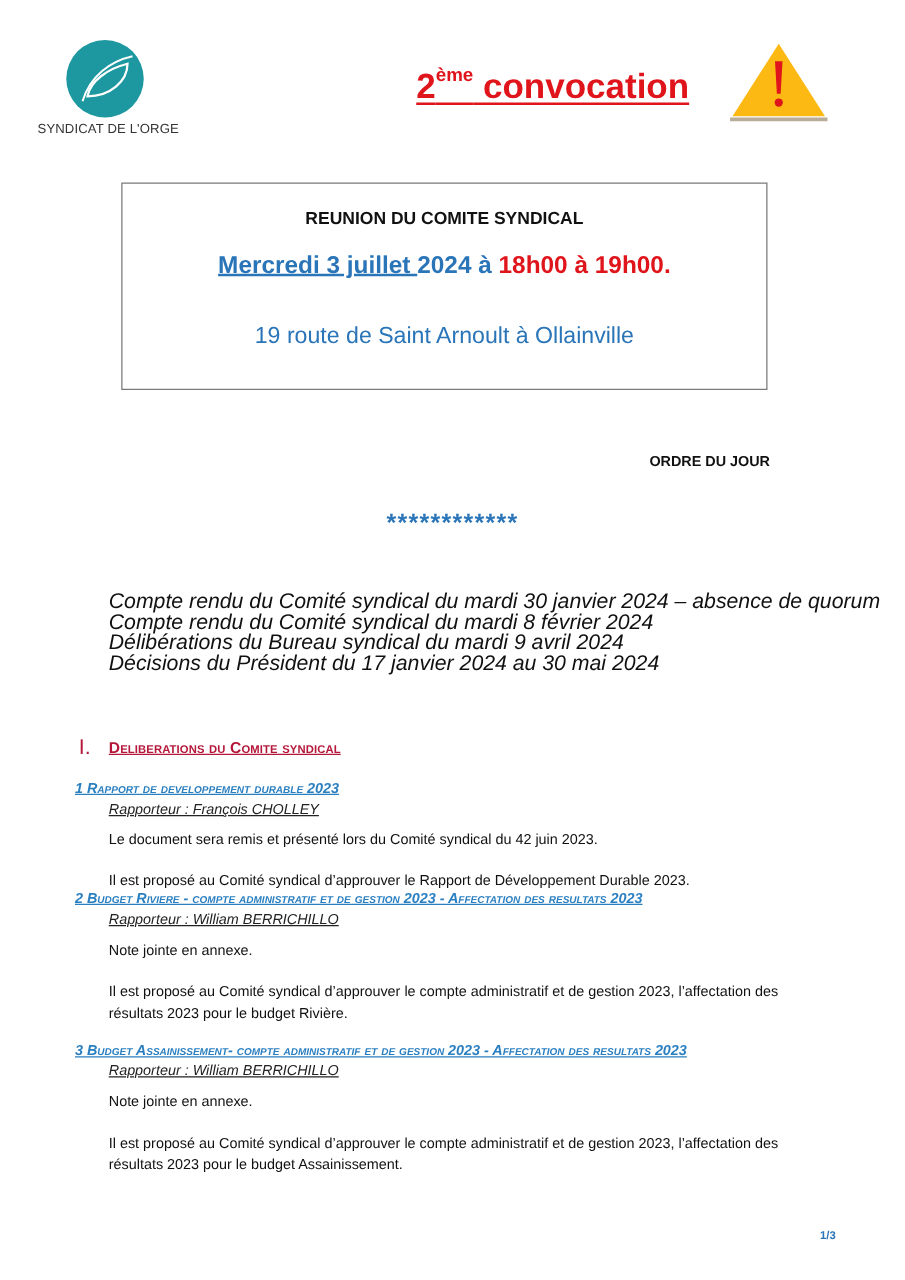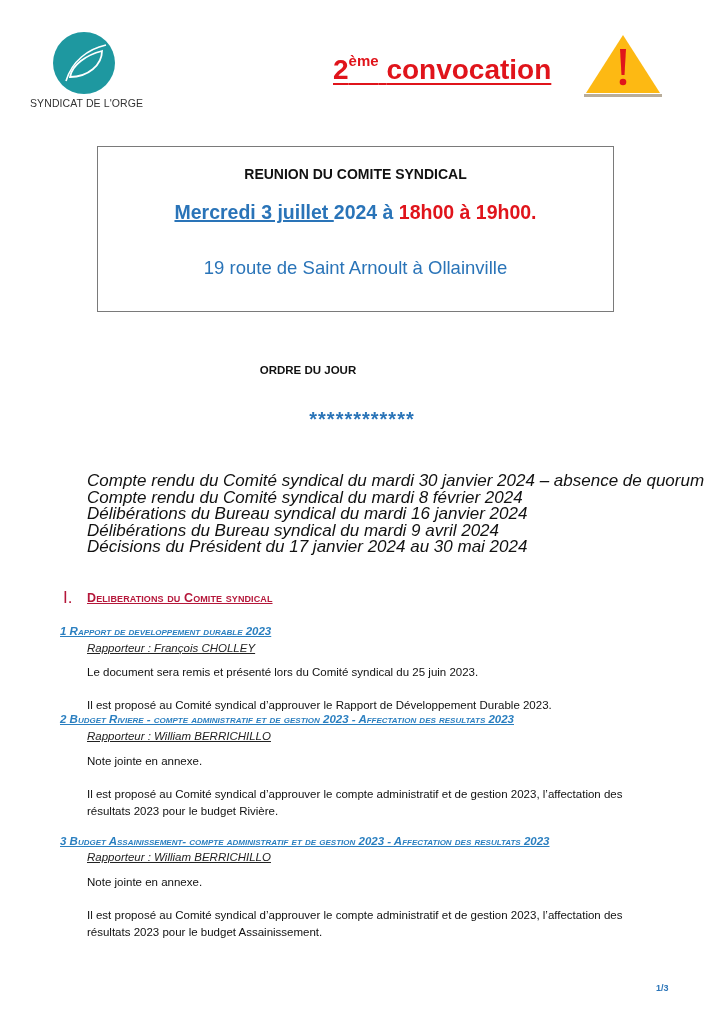--- a/index.html
+++ b/index.html
@@ -26,21 +26,21 @@
                    font-size: 14px; font-weight: bold; color: #111; }
   #meeting-date { position: absolute; left: 0; right: 0; top: 54px; text-align: center;
                   font-size: 19.5px; font-weight: bold; white-space: nowrap; }
   #meeting-date .blue { color: #2a74b8; }
   #meeting-date .u { text-decoration: underline; text-decoration-thickness: 1.5px; text-align: center; }
   #meeting-date .red { color: #e0141b; }
   #meeting-address { position: absolute; left: 0; right: 0; top: 110px; text-align: center;
                      font-size: 18.5px; color: #2a74b8; }
 
   
-  #ordre { left: 0; width: 616px; top: 364px; text-align: center; font-size: 11.5px; font-weight: bold; }
+  #ordre { left: 0; width: 616px; top: 364px; text-align: right; font-size: 11.5px; font-weight: bold; }
   #stars { left: 0; width: 724px; top: 408px; text-align: center; font-size: 20px; font-weight: bold;
            color: #2a74b8; letter-spacing: 1px; }
 
   
   #intro-list { left: 87px; top: 473px; font-size: 17px; font-style: italic; line-height: 16.5px; color: #111; }
 
   
   #section-num { left: 63px; top: 588px; font-size: 17px; color: #b5173a; }
   #section-title { left: 87px; top: 591px; font-size: 12.5px; font-weight: bold; color: #b5173a;
                    text-decoration: underline; font-variant: small-caps; letter-spacing: 0.1px; }
@@ -81,31 +81,30 @@
   <div id="meeting-date"><span class="blue u">Mercredi 3 juillet </span><span class="blue">2024 à </span><span class="red">18h00 à 19h00.</span></div>
   <div id="meeting-address">19 route de Saint Arnoult à Ollainville</div>
 </div>
 
 <div id="ordre" class="abs">ORDRE DU JOUR</div>
 <div id="stars" class="abs">************</div>
 
 <div id="intro-list" class="abs">
   <div>Compte rendu du Comité syndical du mardi 30 janvier 2024 – absence de quorum</div>
   <div>Compte rendu du Comité syndical du mardi 8 février 2024</div>
-  <div>Délibérations du Bureau syndical du mardi 16 janvier 2024</div>
   <div>Délibérations du Bureau syndical du mardi 9 avril 2024</div>
   <div>Décisions du Président du 17 janvier 2024 au 30 mai 2024</div>
 </div>
 
 <div id="section-num" class="abs">I.</div>
 <div id="section-title" class="abs">Deliberations du Comite syndical</div>
 
 <div class="item-title" style="top:625px;">1 Rapport de developpement durable 2023</div>
 <div class="rapporteur" style="top:642px;">Rapporteur : François CHOLLEY</div>
-<div class="para" style="top:664px;">Le document sera remis et présenté lors du Comité syndical du 25 juin 2023.</div>
+<div class="para" style="top:664px;">Le document sera remis et présenté lors du Comité syndical du 42 juin 2023.</div>
 <div class="para" style="top:697px;">Il est proposé au Comité syndical d’approuver le Rapport de Développement Durable 2023.</div>
 
 <div class="item-title" style="top:713px;">2 Budget Riviere - compte administratif et de gestion 2023 - Affectation des resultats 2023</div>
 <div class="rapporteur" style="top:730px;">Rapporteur : William BERRICHILLO</div>
 <div class="para" style="top:753px;">Note jointe en annexe.</div>
 <div class="para" style="top:786px;">Il est proposé au Comité syndical d’approuver le compte administratif et de gestion 2023, l’affectation des résultats 2023 pour le budget Rivière.</div>
 
 <div class="item-title" style="top:835px;">3 Budget Assainissement- compte administratif et de gestion 2023 - Affectation des resultats 2023</div>
 <div class="rapporteur" style="top:851px;">Rapporteur : William BERRICHILLO</div>
 <div class="para" style="top:874px;">Note jointe en annexe.</div>

